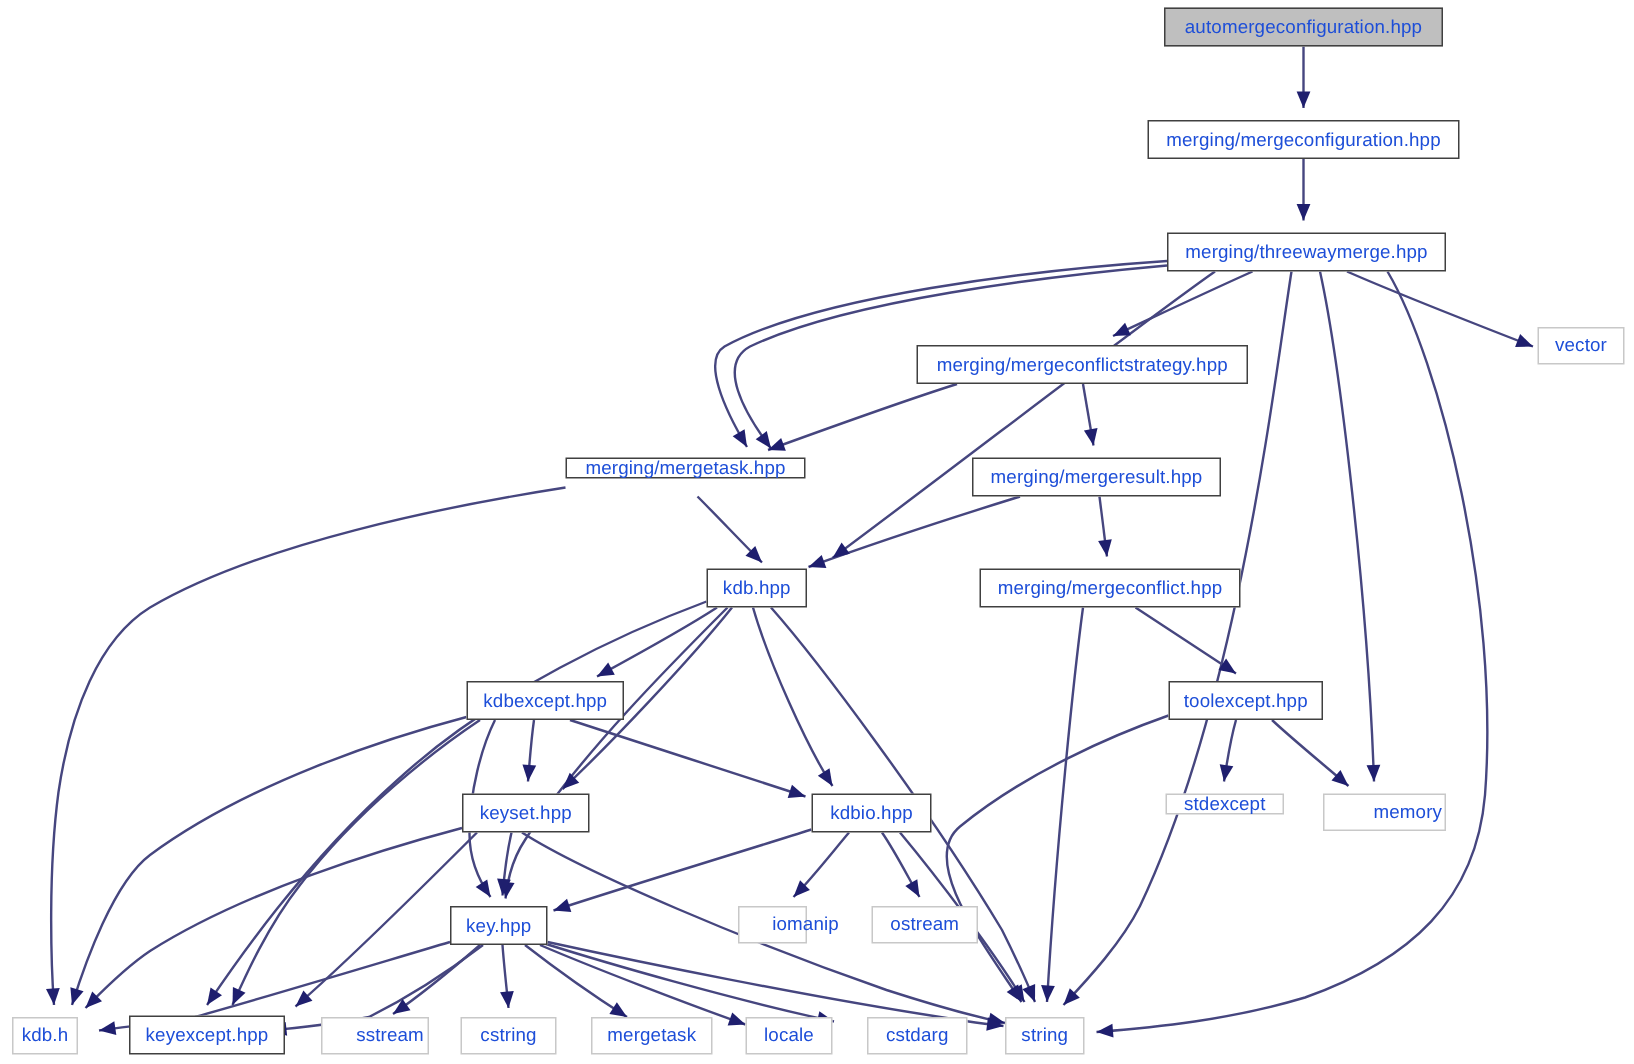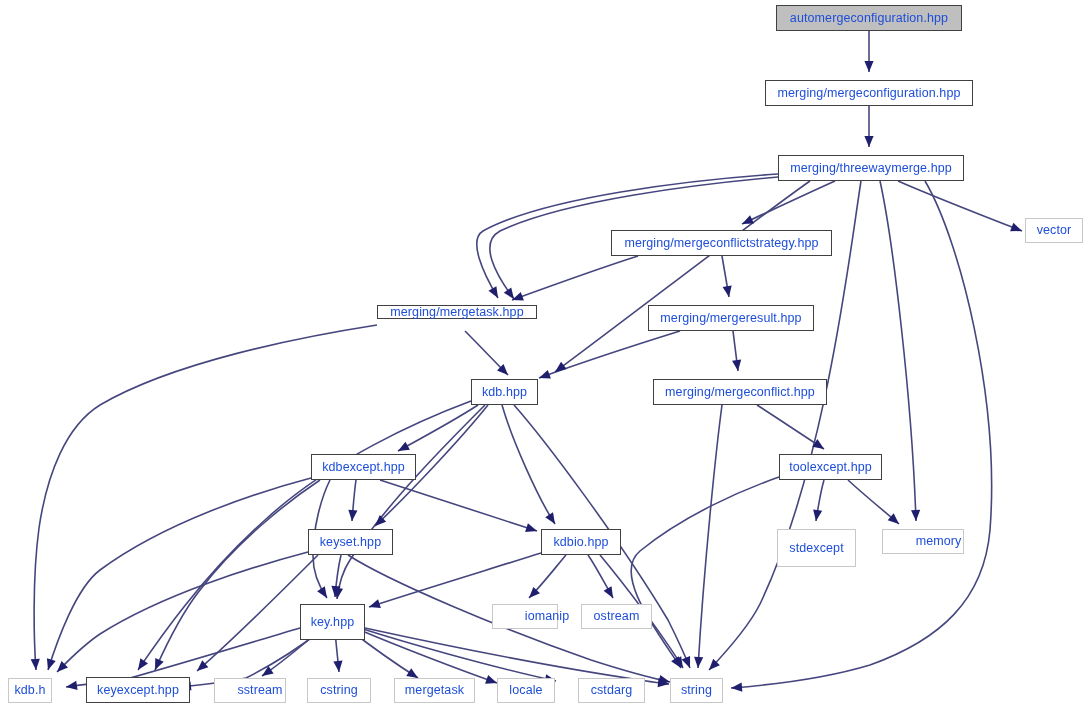--- a/index.html
+++ b/index.html
@@ -194,30 +194,30 @@
       </div>
       <div class="node local" style="left: 779px; top: 454px; width: 103px; height: 26px;">
         <span class="node-label">toolexcept.hpp</span>
       </div>
       <div class="node local" style="left: 308px; top: 529px; width: 85px; height: 26px;">
         <span class="node-label">keyset.hpp</span>
       </div>
       <div class="node local" style="left: 541px; top: 529px; width: 80px; height: 26px;">
         <span class="node-label">kdbio.hpp</span>
       </div>
-      <div class="node system" style="left: 777px; top: 529px; width: 79px; height: 38px;">
+      <div class="node system" style="left: 777px; top: 529px; width: 79px; height: 14px;">
         <span class="node-label">stdexcept</span>
       </div>
       <div class="node system" style="left: 882px; top: 529px; width: 82px; height: 25px; padding-left: 31px;">
         <span class="node-label">memory</span>
       </div>
-      <div class="node local" style="left: 300px; top: 604px; width: 65px; height: 36px;">
+      <div class="node local" style="left: 300px; top: 604px; width: 65px; height: 26px;">
         <span class="node-label">key.hpp</span>
       </div>
-      <div class="node system" style="left: 492px; top: 604px; width: 66px; height: 25px; padding-left: 44px;">
+      <div class="node system" style="left: 492px; top: 604px; width: 46px; height: 25px; padding-left: 44px;">
         <span class="node-label">iomanip</span>
       </div>
       <div class="node system" style="left: 581px; top: 604px; width: 71px; height: 25px;">
         <span class="node-label">ostream</span>
       </div>
       <div class="node system" style="left: 8px; top: 678px; width: 44px; height: 25px;">
         <span class="node-label">kdb.h</span>
       </div>
       <div class="node local" style="left: 86px; top: 677px; width: 104px; height: 26px;">
         <span class="node-label">keyexcept.hpp</span>

